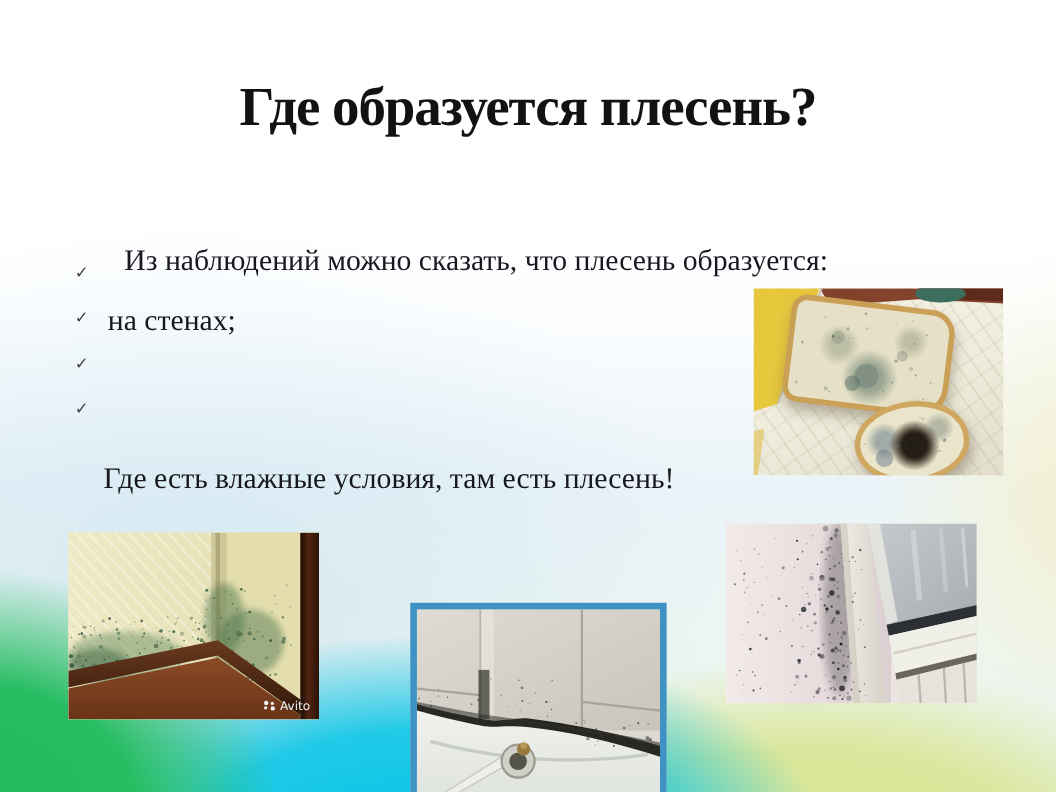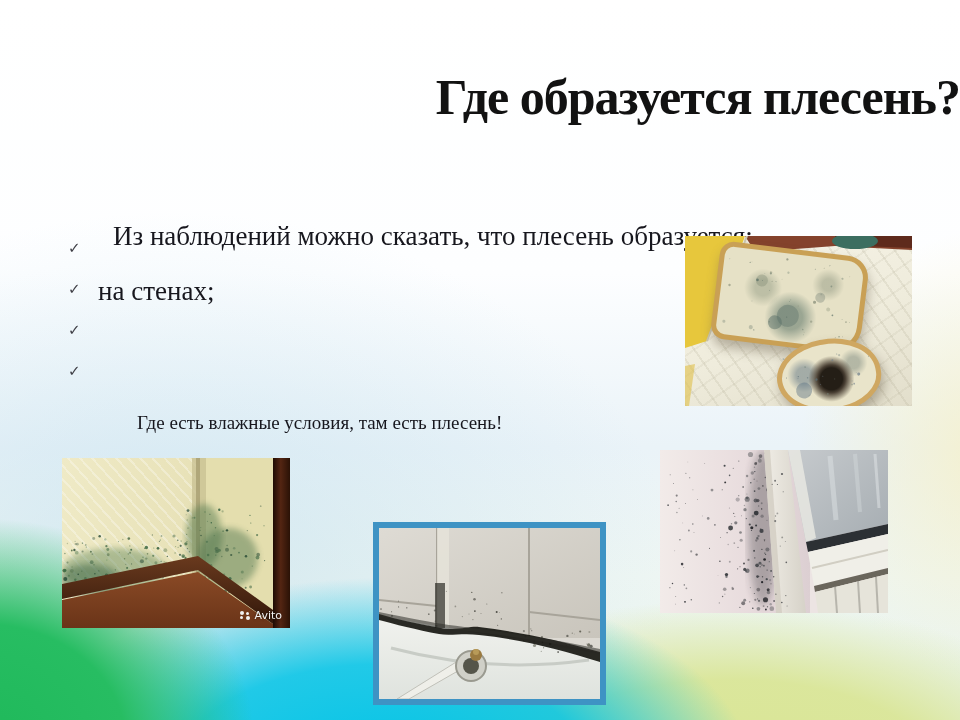--- a/index.html
+++ b/index.html
@@ -8,34 +8,34 @@
     font-family:"Liberation Serif",serif;
     background:
       radial-gradient(380px 310px at -2% 103%, #1fb95a 0%, #27bd62 38%, rgba(39,189,98,0) 72%),
       radial-gradient(500px 270px at 40% 108%, #00c3e6 0%, rgba(0,195,230,0.85) 42%, rgba(0,195,230,0) 74%),
       radial-gradient(520px 250px at 76% 109%, #d9e593 0%, rgba(217,229,147,0.9) 42%, rgba(217,229,147,0) 74%),
       radial-gradient(270px 320px at 103% 63%, rgba(246,240,200,0.85) 0%, rgba(246,240,200,0) 70%),
       radial-gradient(720px 520px at 18% 80%, rgba(186,220,236,0.5) 0%, rgba(186,220,236,0) 70%),
       linear-gradient(180deg,#ffffff 0%,#fdfeff 38%,#eaf3f8 62%,#eef6f3 80%,#e9f4ee 100%);
   }
   .title{
-    position:absolute;top:34px;left:0;right:0;text-align:right;
+    position:absolute;top:34px;left:0;right:0;text-align:center;
     font-size:50px;color:#121212;letter-spacing:-1px;
   }
   .intro{position:absolute;left:113px;top:194px;font-size:27px;color:#17171e;}
   .bullets{position:absolute;left:68px;top:236px;margin:0;padding:0;list-style:none;}
   .bullets li{display:flex;align-items:flex-start;height:41px;}
   .bullet-marker{
     font-family:"DejaVu Sans",sans-serif;font-size:15px;color:#3f3f46;
     width:30px;flex:0 0 30px;margin-top:3px;
   }
   .bullet-label{font-size:27px;color:#17171e;line-height:1.1;}
-  .conclusion{position:absolute;left:94px;top:393px;font-size:19px;color:#17171e;margin-left:43px;}
-
-  .photo{position:absolute;overflow:hidden;}
+  .conclusion{position:absolute;left:94px;top:393px;font-size:27px;color:#17171e;}
+
+  .photo{position:absolute;overflow:hidden;margin-top:26px;}
   .photo svg{display:block;}
 
   
   .photo-bread{
     left:685px;top:236px;width:227px;height:170px;
     background:
       repeating-linear-gradient(55deg, rgba(170,165,140,0.18) 0 2px, rgba(0,0,0,0) 2px 13px),
       repeating-linear-gradient(-35deg, rgba(170,165,140,0.12) 0 2px, rgba(0,0,0,0) 2px 17px),
       linear-gradient(160deg,#f7f4e8 0%,#efecdc 55%,#e2decb 100%);
   }

